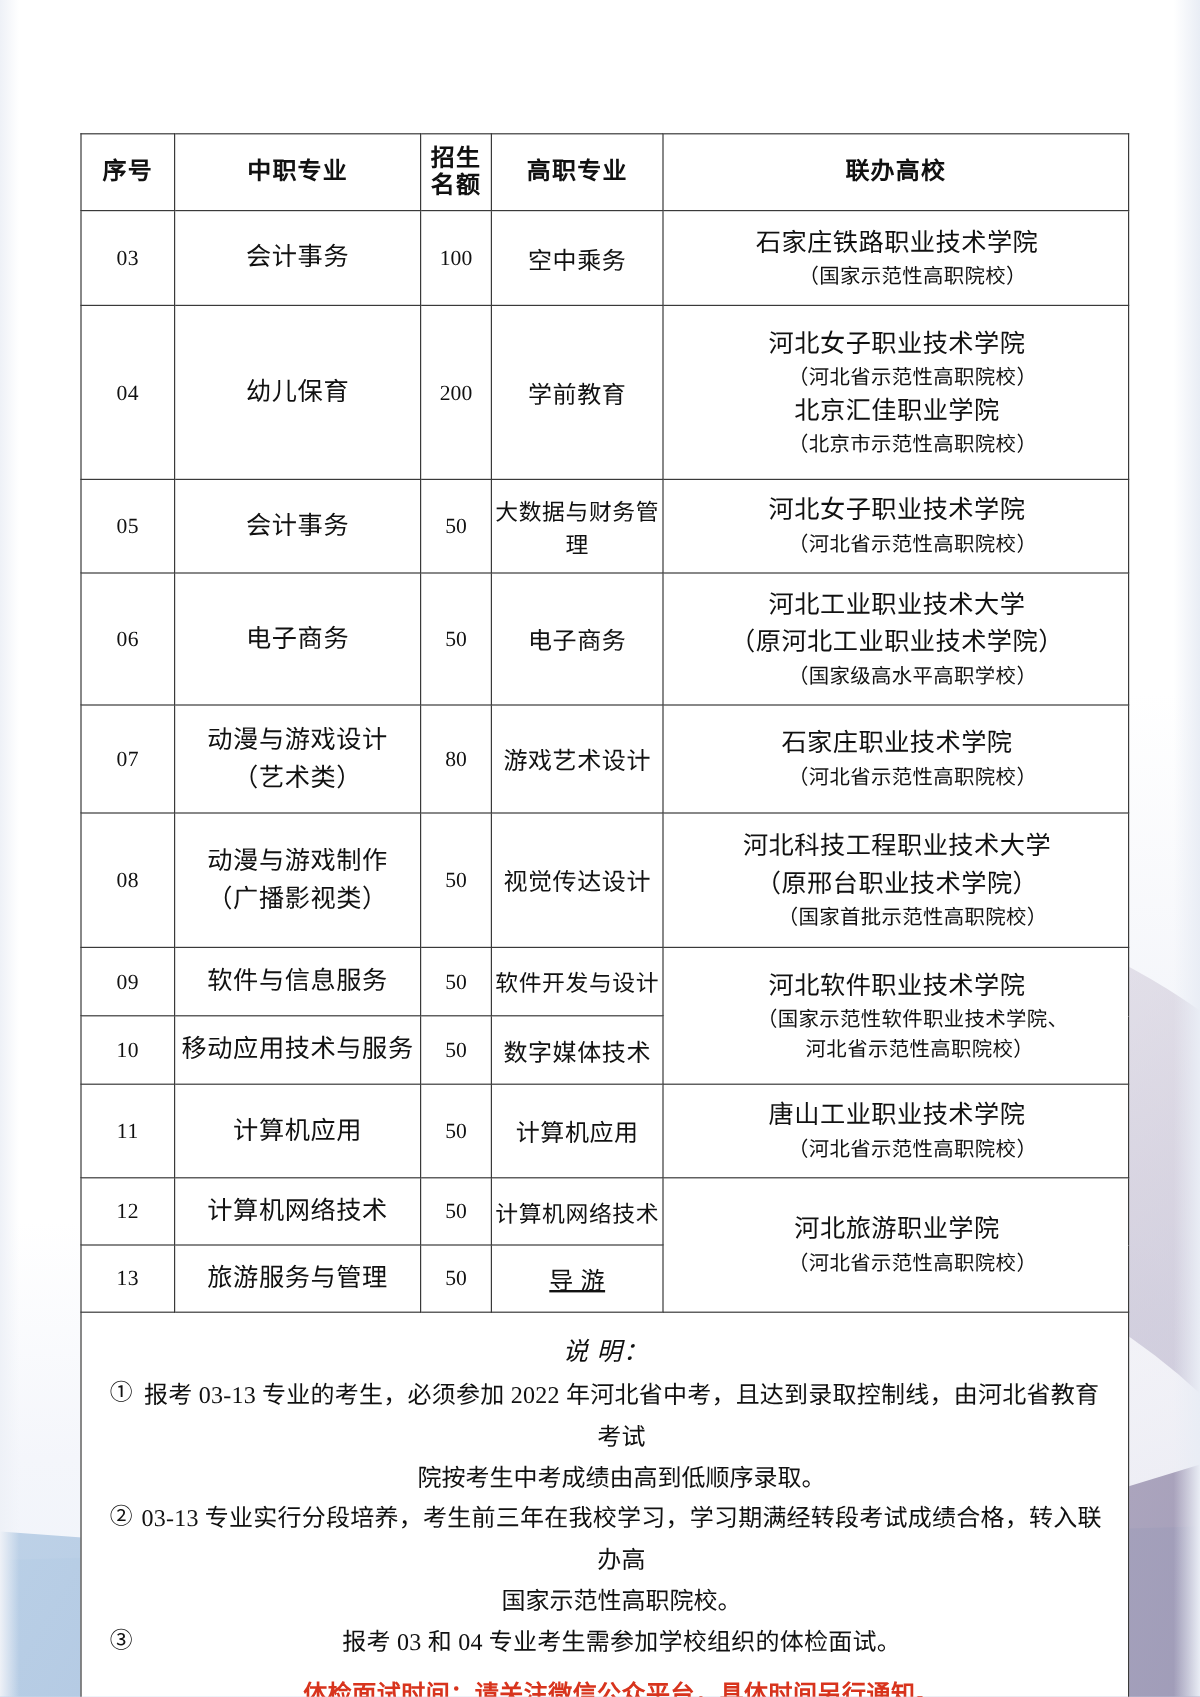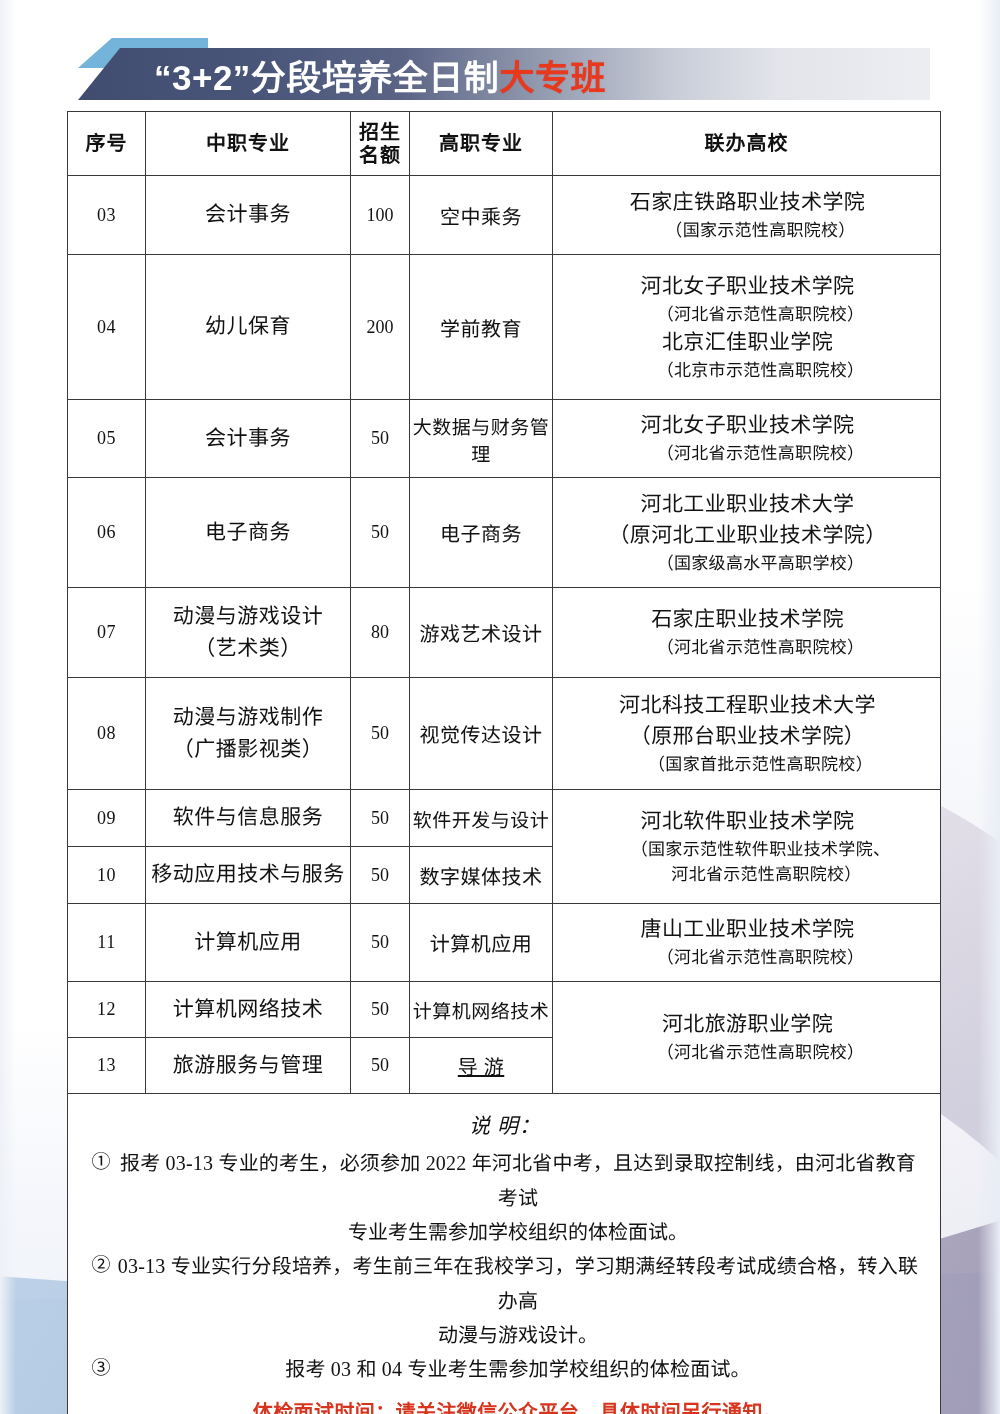--- a/index.html
+++ b/index.html
@@ -246,28 +246,20 @@
   <div class="bg-arc-b"></div>
   <div class="bg-band-1"></div>
   <div class="bg-band-2"></div>
   <div class="bg-band-3"></div>
   <div class="bg-edge-left"></div>
   <div class="bg-edge-right"></div>
 </div>
 
 <div class="page">
 
-  <div class="banner-wrap">
-    <div class="banner-accent"></div>
-    <div class="banner-bar"></div>
-    <div class="banner-text">
-      <span class="t-white">“3+2”分段培养全日制</span>
-        <span class="t-red">大专班</span>
-    </div>
-  </div>
 
   <div class="table-box">
     <table class="grid">
       <colgroup>
         <col class="c-no">
           <col class="c-major">
           <col class="c-quota">
           <col class="c-hi">
           <col class="c-uni">
       </colgroup>
@@ -410,27 +402,27 @@
         </tr>
 
         <tr>
           <td class="notes-cell" colspan="5">
             <div class="notes-title">说 明：</div>
 
             <div class="note-row">
               <span class="note-mark">①</span>
               <span class="note-body">报考 03-13 专业的考生，必须参加 2022 年河北省中考，且达到录取控制线，由河北省教育考试</span>
             </div>
-            <div class="note-cont" style="font-size:20px">专业考生需参加学校组织的体检面试。</div>
+            <div class="note-cont" style="font-size:20px">院按考生中考成绩由高到低顺序录取。</div>
 
             <div class="note-row">
               <span class="note-mark">②</span>
               <span class="note-body">03-13 专业实行分段培养，考生前三年在我校学习，学习期满经转段考试成绩合格，转入联办高</span>
             </div>
-            <div class="note-cont" style="font-size:20px">动漫与游戏设计。</div>
+            <div class="note-cont" style="font-size:20px">国家示范性高职院校。</div>
 
             <div class="note-row">
               <span class="note-mark">③</span>
               <span class="note-body">报考 03 和 04 专业考生需参加学校组织的体检面试。</span>
             </div>
 
             <div class="note-red">体检面试时间：请关注微信公众平台，具体时间另行通知。</div>
           </td>
         </tr>
 

